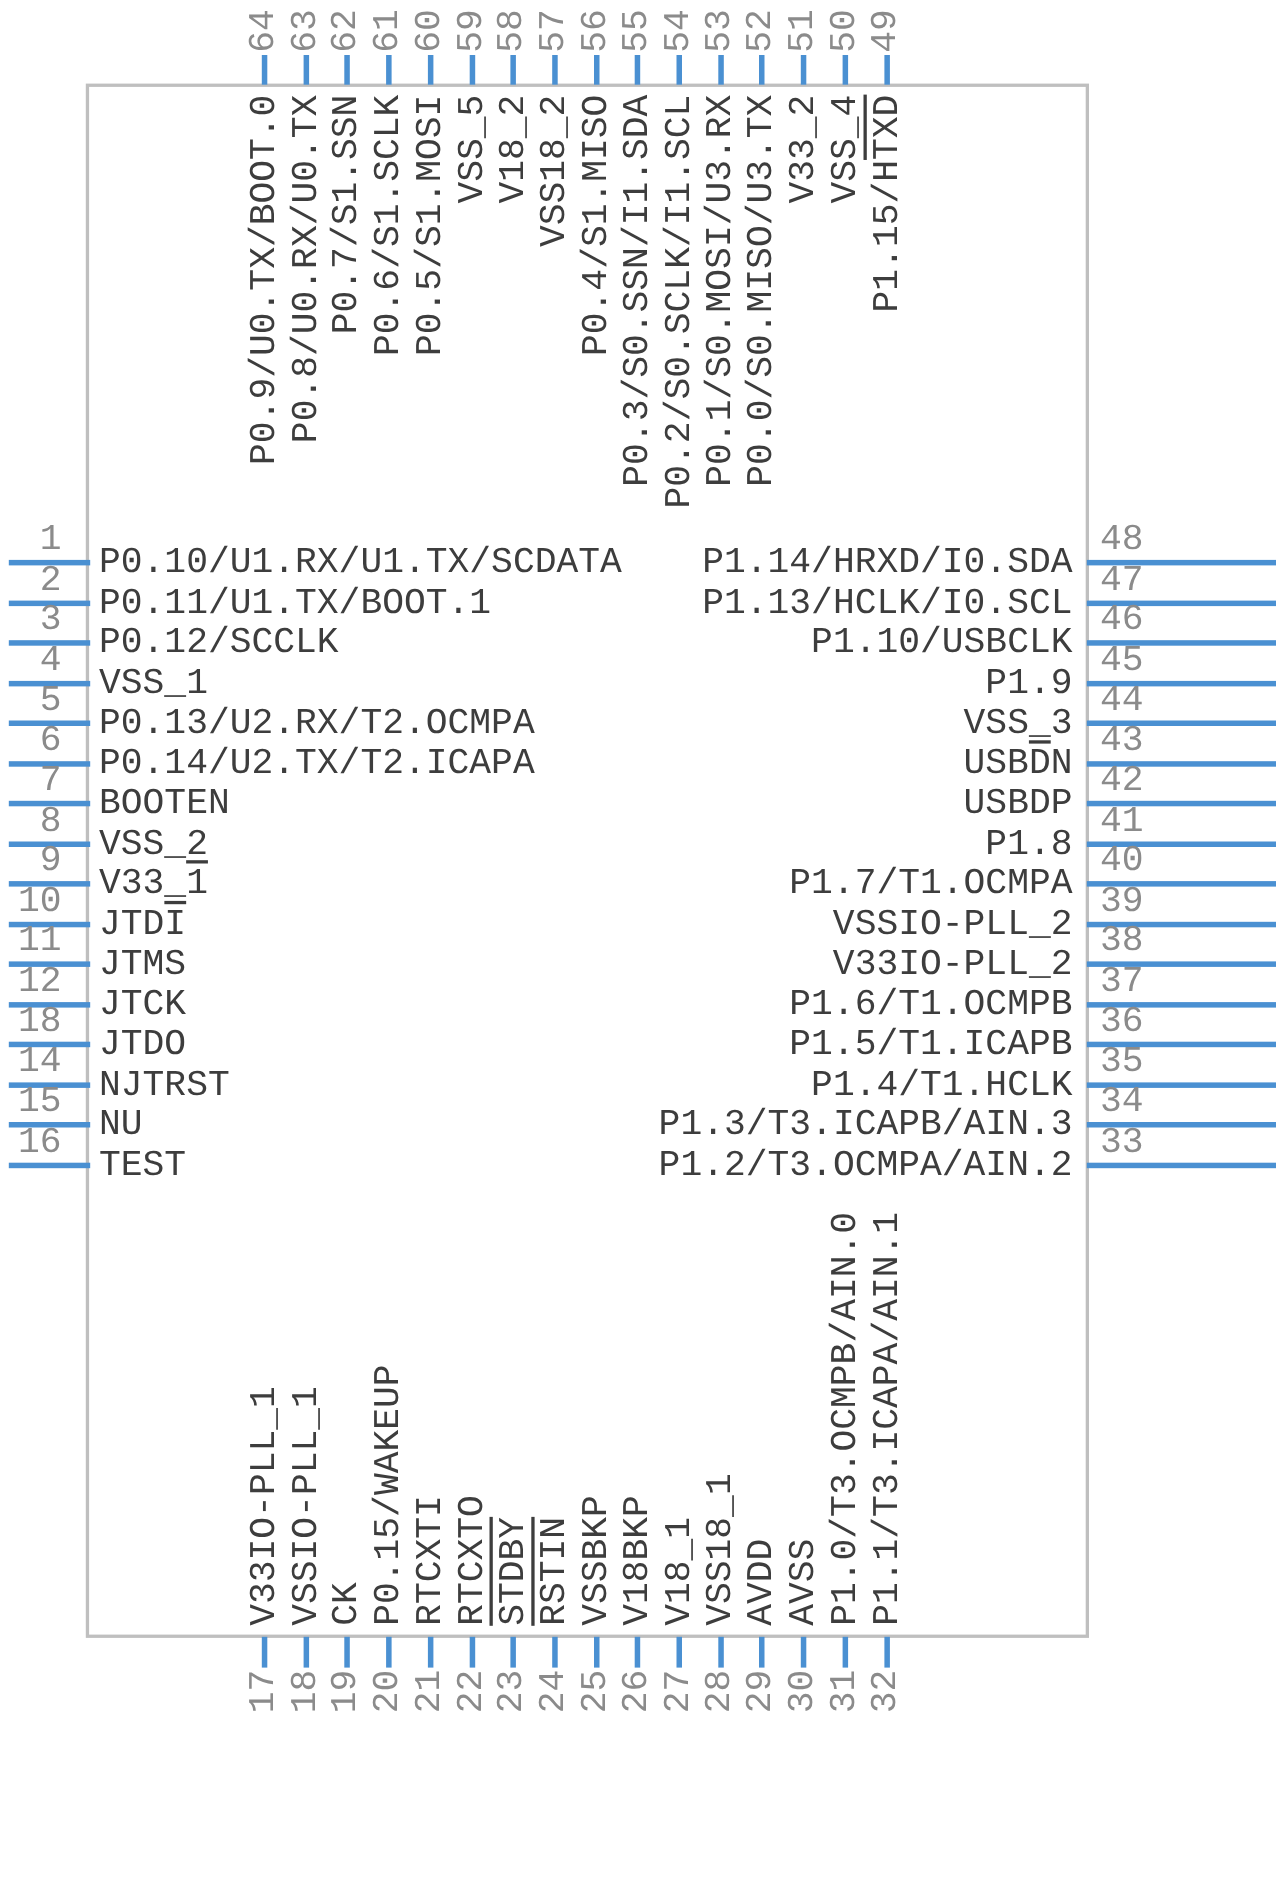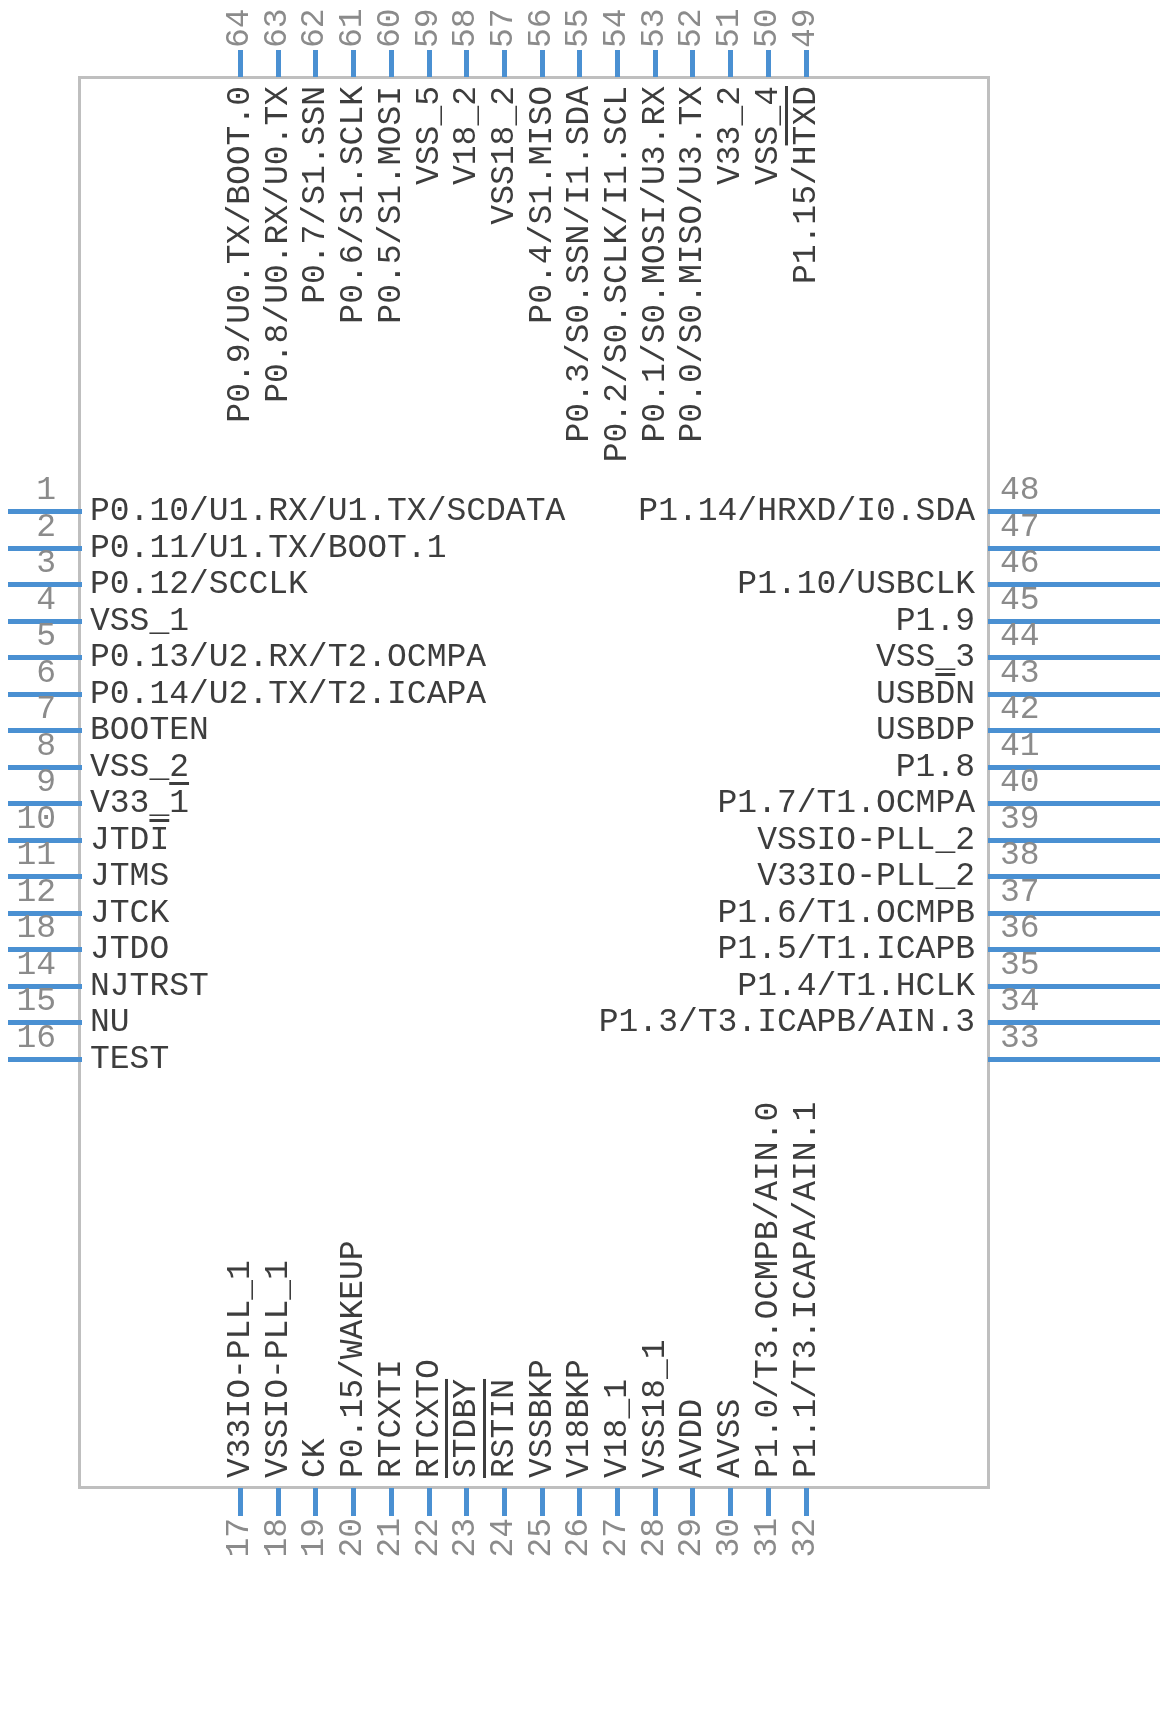--- a/index.html
+++ b/index.html
@@ -77,20 +77,21 @@
     <div class="num numL" style="left: 0px; top: 985px; width: 56px;">15</div>
     <div class="lab" style="left: 90px; top: 1004px;">NU</div>
     <div class="lead" style="left: 8px; top: 1056.5px; width: 74px; height: 5px;"></div>
     <div class="num numL" style="left: 0px; top: 1021.5px; width: 56px;">16</div>
     <div class="lab" style="left: 90px; top: 1040.5px;">TEST</div>
     <div class="lead" style="left: 988px; top: 509px; width: 172px; height: 5px;"></div>
     <div class="num" style="left: 1000px; top: 474px;">48</div>
     <div class="lab" style="right: 193px; top: 493px;">P1.14/HRXD/I0.SDA</div>
     <div class="lead" style="left: 988px; top: 545.5px; width: 172px; height: 5px;"></div>
     <div class="num" style="left: 1000px; top: 510.5px;">47</div>
+    <div class="lab" style="right: 193px; top: 529.5px;">P1.13/HCLK/I0.SCL</div>
     <div class="lead" style="left: 988px; top: 582px; width: 172px; height: 5px;"></div>
     <div class="num" style="left: 1000px; top: 547px;">46</div>
     <div class="lab" style="right: 193px; top: 566px;">P1.10/USBCLK</div>
     <div class="lead" style="left: 988px; top: 618.5px; width: 172px; height: 5px;"></div>
     <div class="num" style="left: 1000px; top: 583.5px;">45</div>
     <div class="lab" style="right: 193px; top: 602.5px;">P1.9</div>
     <div class="lead" style="left: 988px; top: 655px; width: 172px; height: 5px;"></div>
     <div class="num" style="left: 1000px; top: 620px;">44</div>
     <div class="lab" style="right: 193px; top: 639px;">VSS_3</div>
     <div class="lead" style="left: 988px; top: 691.5px; width: 172px; height: 5px;"></div>
@@ -118,20 +119,21 @@
     <div class="num" style="left: 1000px; top: 912px;">36</div>
     <div class="lab" style="right: 193px; top: 931px;">P1.5/T1.ICAPB</div>
     <div class="lead" style="left: 988px; top: 983.5px; width: 172px; height: 5px;"></div>
     <div class="num" style="left: 1000px; top: 948.5px;">35</div>
     <div class="lab" style="right: 193px; top: 967.5px;">P1.4/T1.HCLK</div>
     <div class="lead" style="left: 988px; top: 1020px; width: 172px; height: 5px;"></div>
     <div class="num" style="left: 1000px; top: 985px;">34</div>
     <div class="lab" style="right: 193px; top: 1004px;">P1.3/T3.ICAPB/AIN.3</div>
     <div class="lead" style="left: 988px; top: 1056.5px; width: 172px; height: 5px;"></div>
     <div class="num" style="left: 1000px; top: 1021.5px;">33</div>
+    <div class="lab" style="right: 193px; top: 1040.5px;">P1.2/T3.OCMPA/AIN.2</div>
     <div class="lead" style="left: 238px; top: 50px; width: 5px; height: 27px;"></div>
     <div class="num vr" style="left: 223px; top: 48px;">64</div>
     <div class="lab vrEnd" style="left: 222px; top: 86px;">P0.9/U0.TX/BOOT.0</div>
     <div class="lead" style="left: 275.7px; top: 50px; width: 5px; height: 27px;"></div>
     <div class="num vr" style="left: 260.7px; top: 48px;">63</div>
     <div class="lab vrEnd" style="left: 259.7px; top: 86px;">P0.8/U0.RX/U0.TX</div>
     <div class="lead" style="left: 313.4px; top: 50px; width: 5px; height: 27px;"></div>
     <div class="num vr" style="left: 298.4px; top: 48px;">62</div>
     <div class="lab vrEnd" style="left: 297.4px; top: 86px;">P0.7/S1.SSN</div>
     <div class="lead" style="left: 351.1px; top: 50px; width: 5px; height: 27px;"></div>

